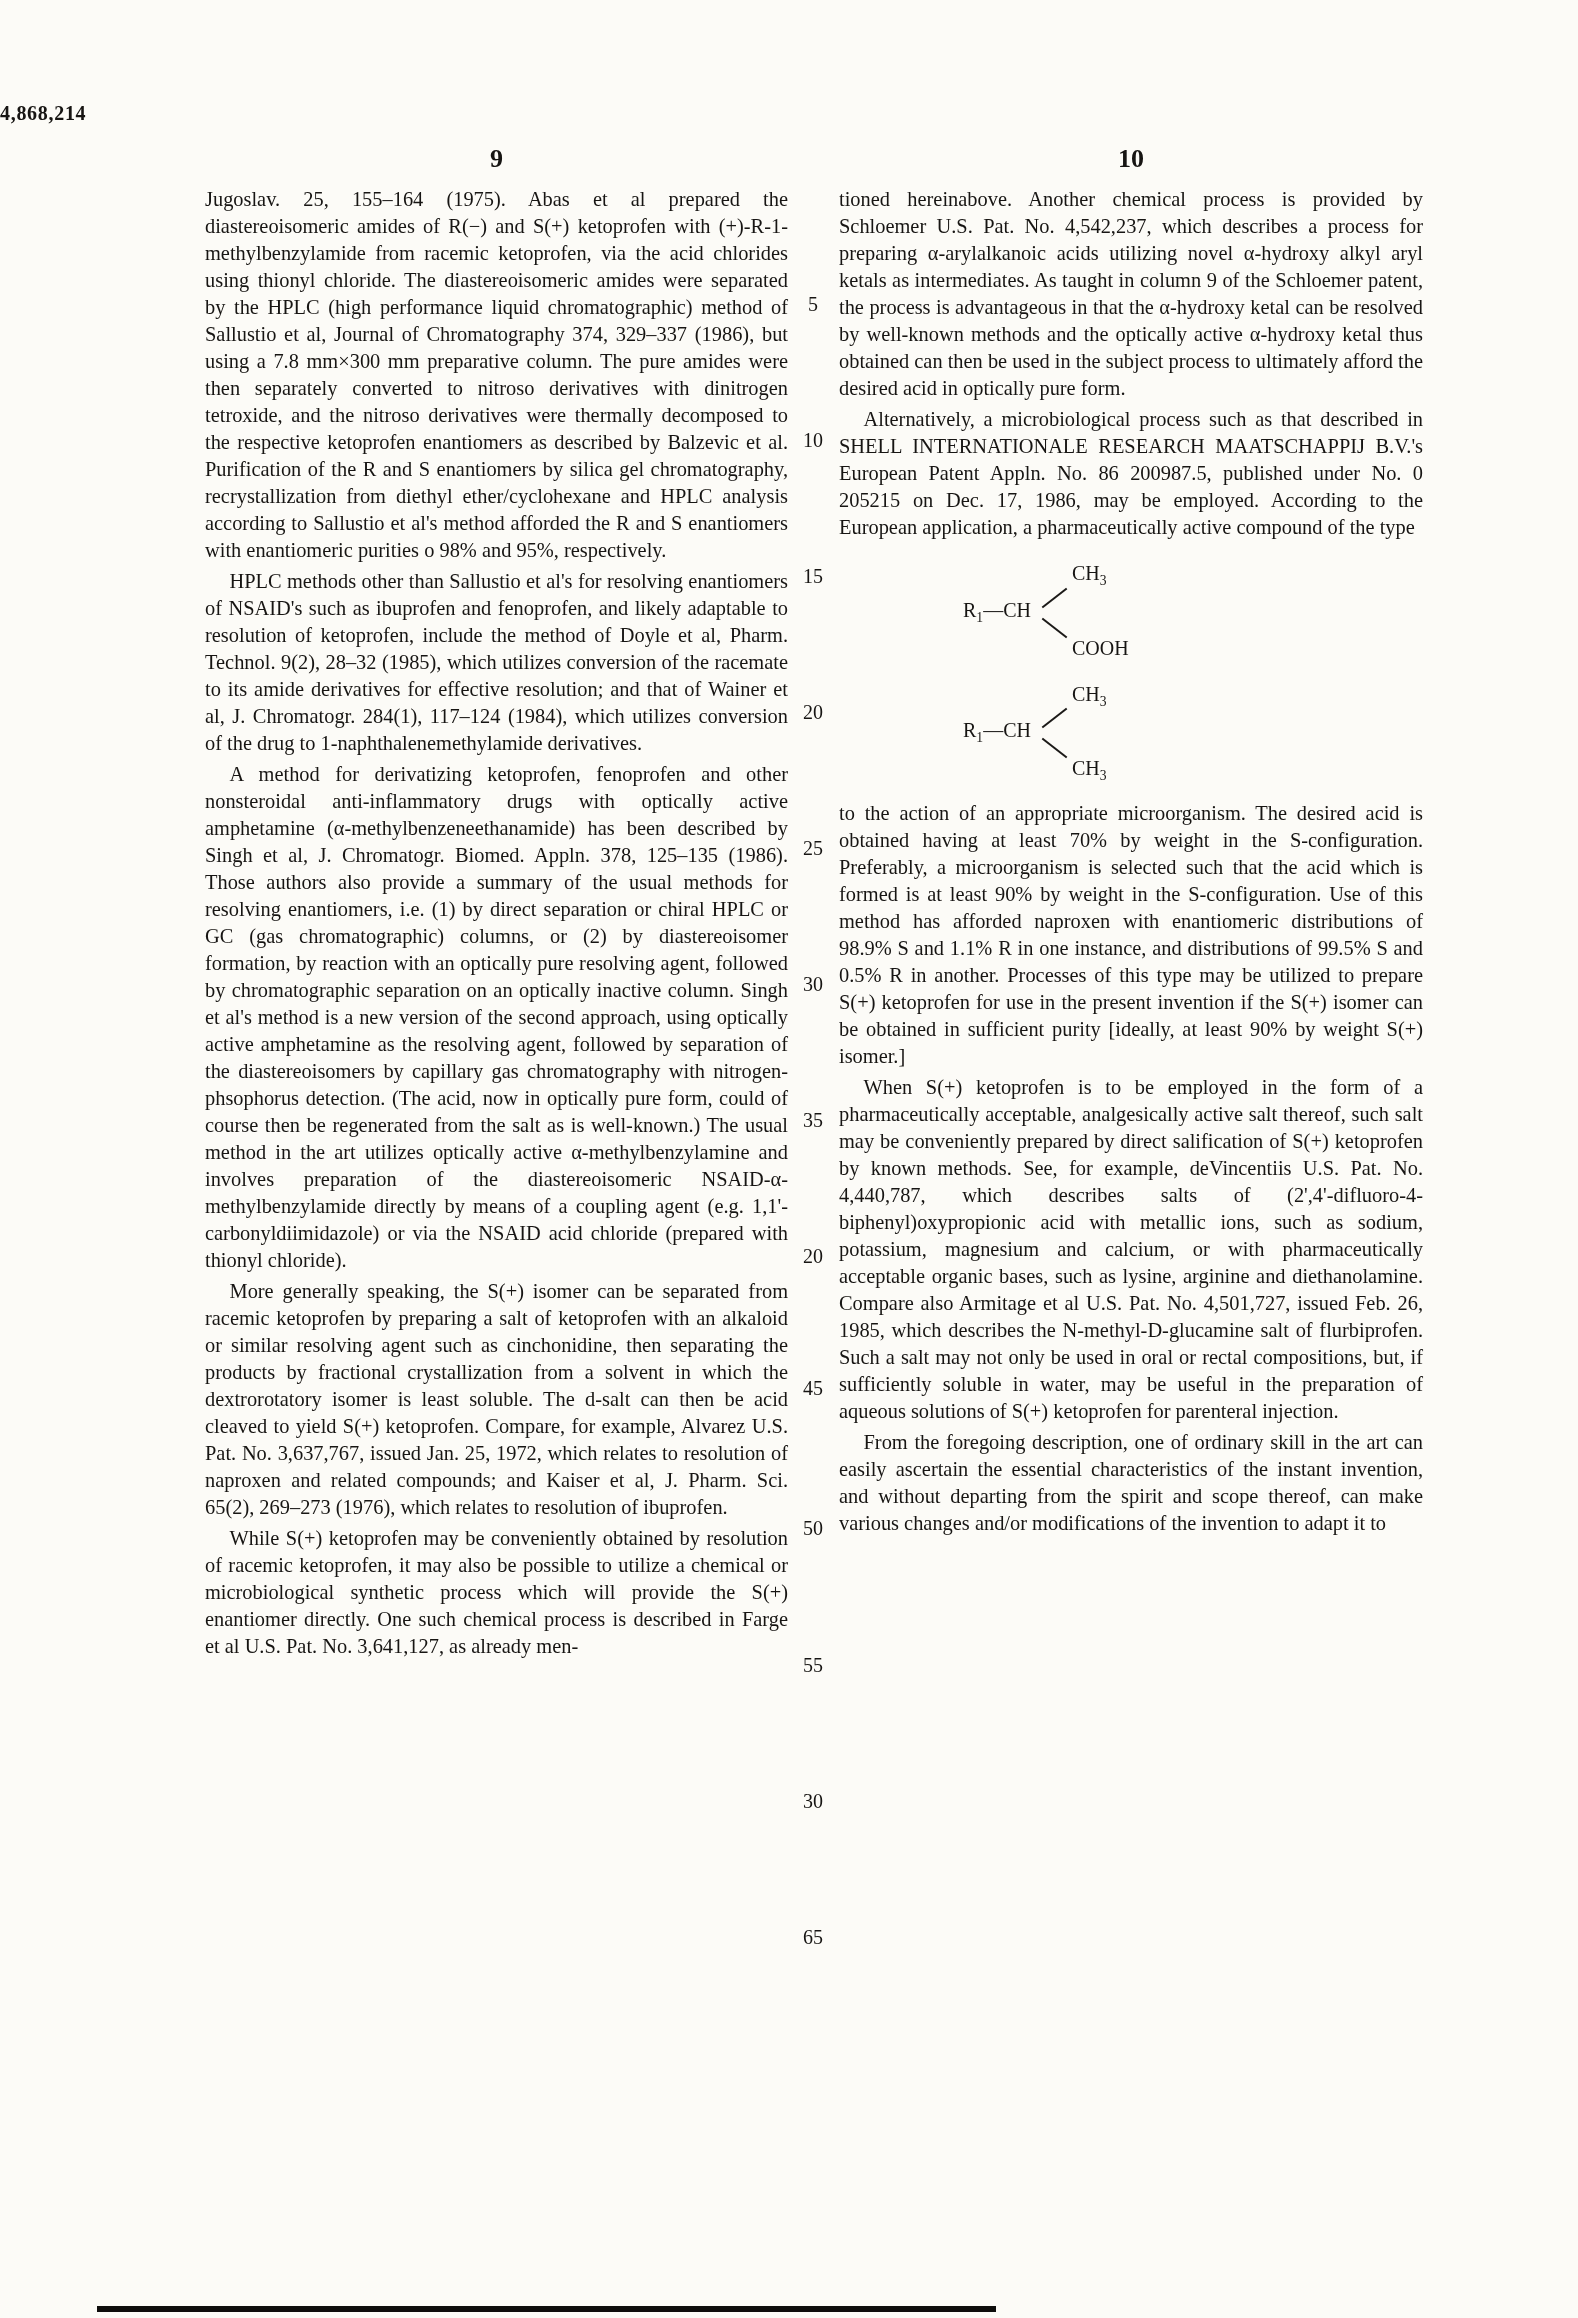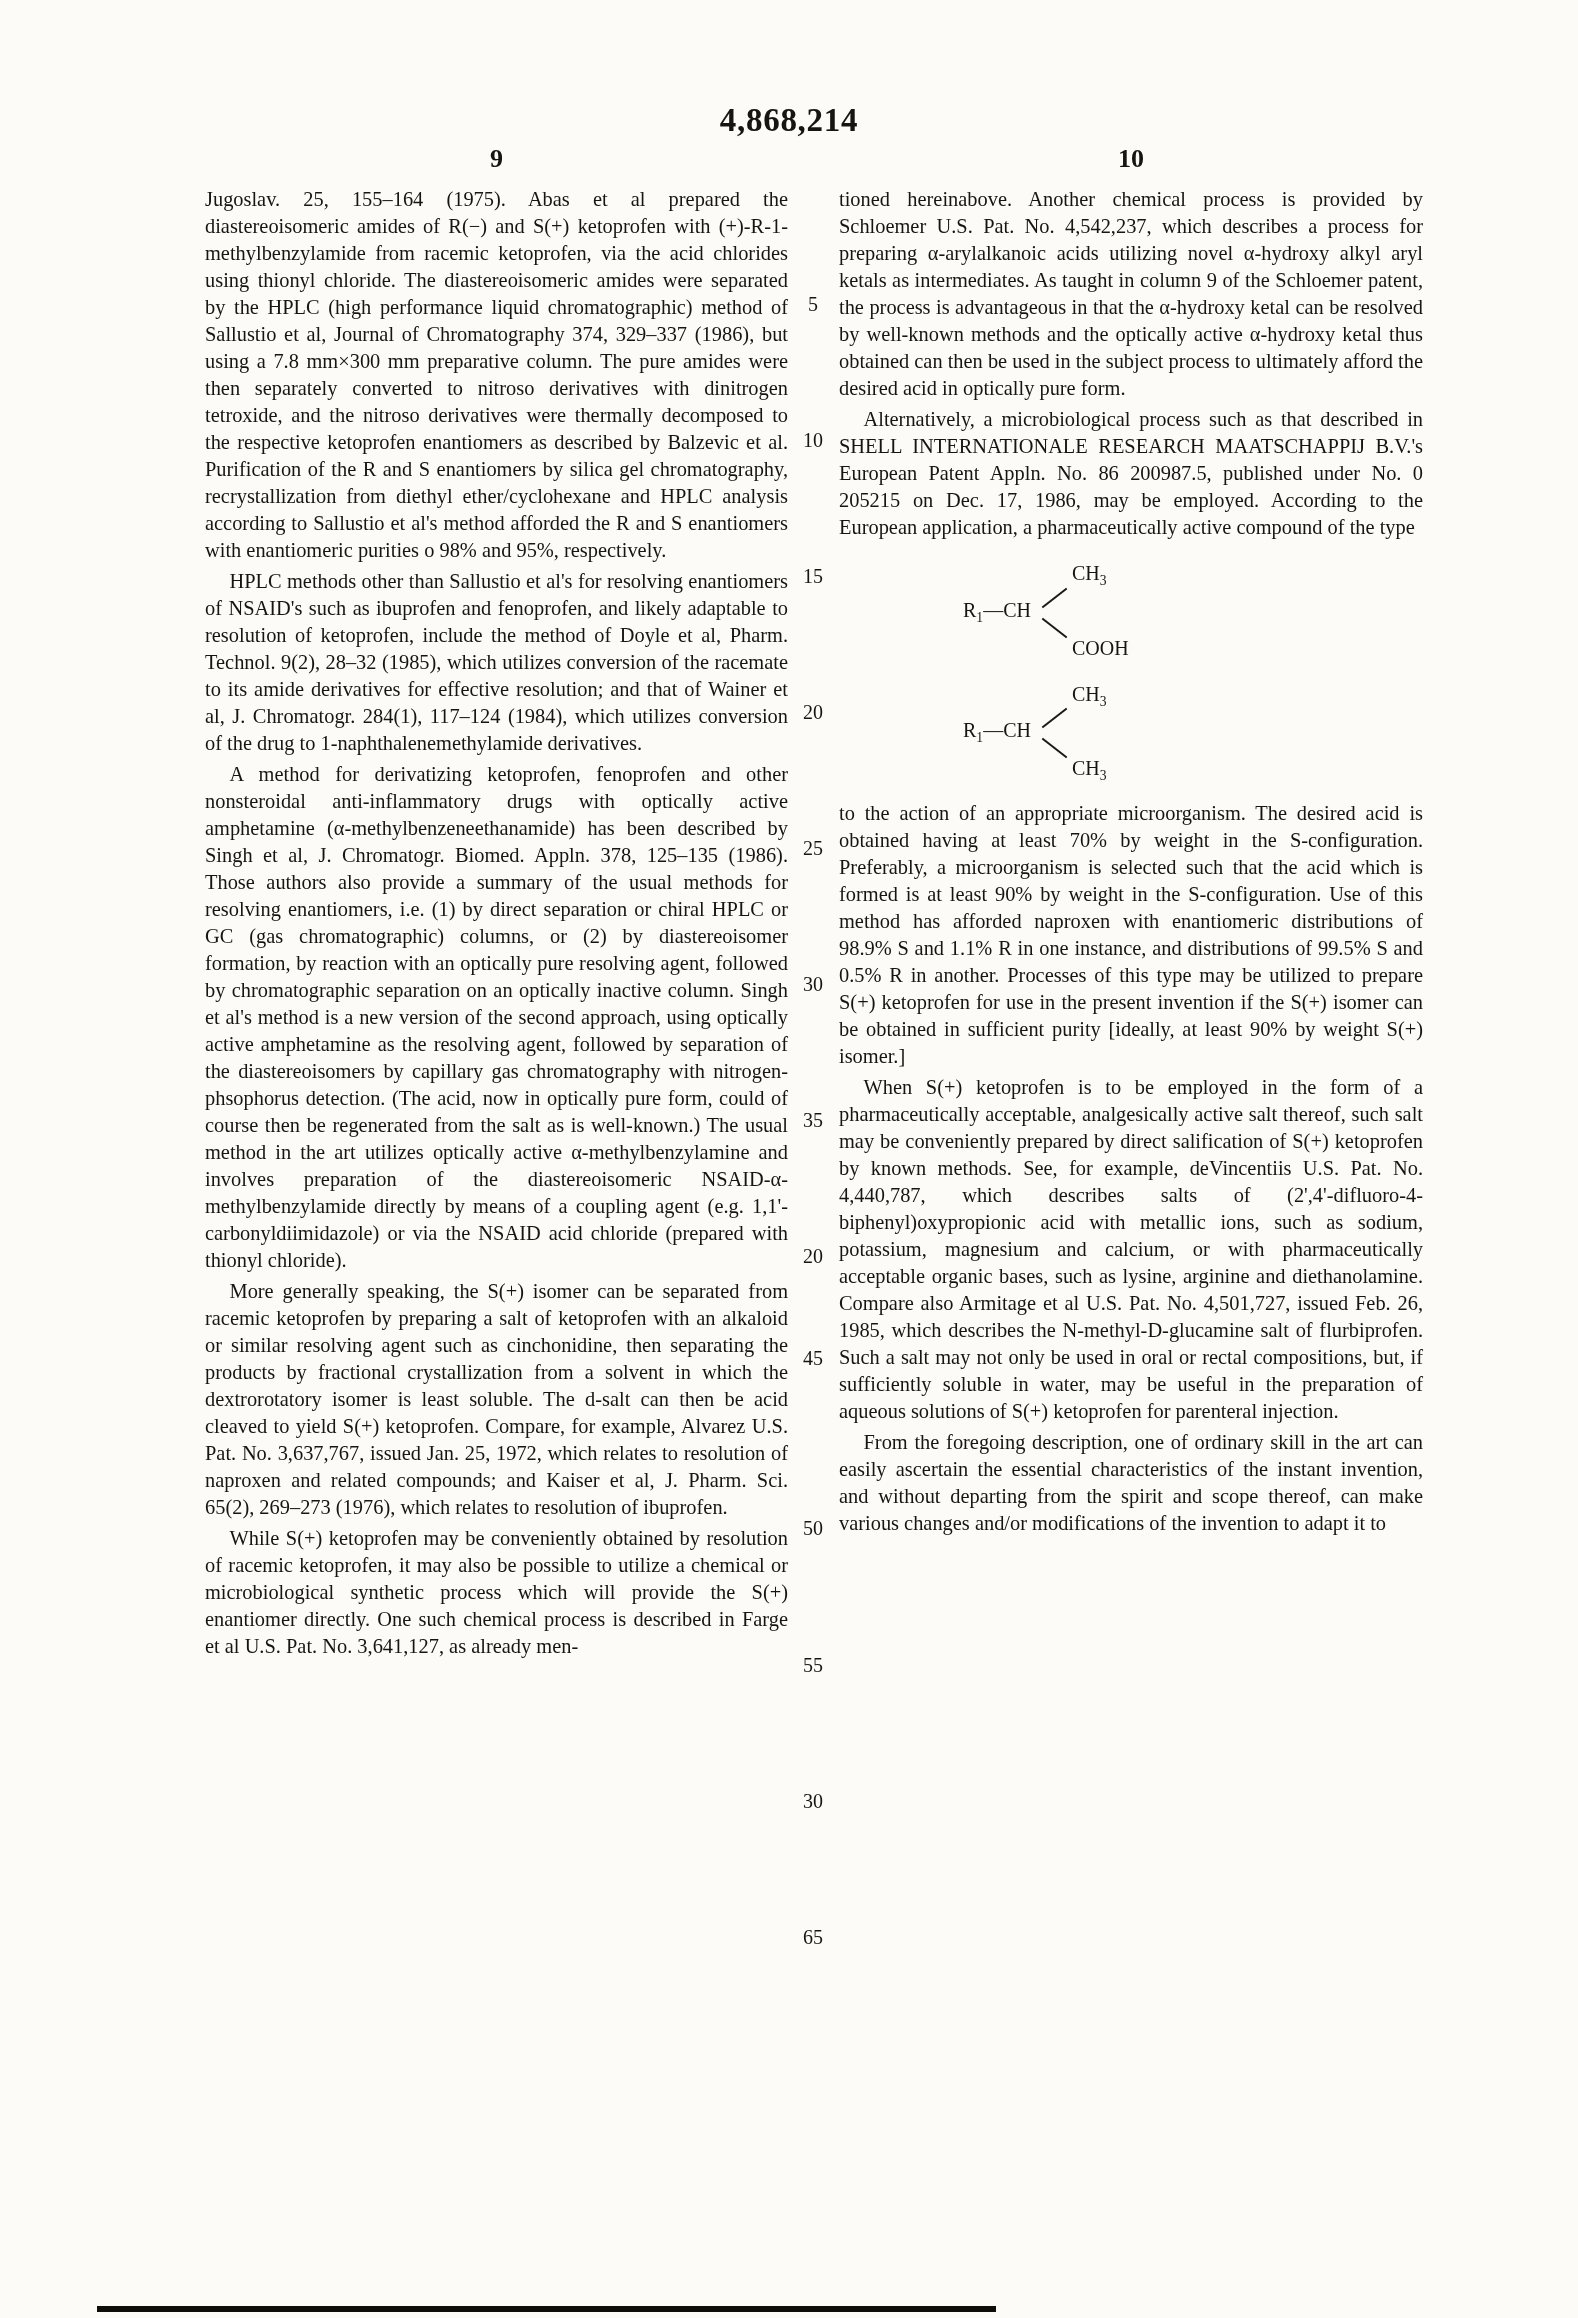--- a/index.html
+++ b/index.html
@@ -17,22 +17,22 @@
     inset: 0;
     background: #fcfbf7;
     overflow: hidden;
   }
   
   .patent-number {
     position: absolute;
     top: 102px;
     left: 0;
     width: 100%;
-    text-align: center;
-    font-size: 33px;
+    text-align: left;
+    font-size: 20px;
     font-weight: bold;
     letter-spacing: 0.7px;
   }
   .col-num {
     position: absolute;
     top: 144px;
     font-size: 26px;
     font-weight: bold;
     text-align: center;
   }
@@ -117,21 +117,21 @@
 
   <div class="gutter">
     <span style="top:109px">5</span>
     <span style="top:245px">10</span>
     <span style="top:381px">15</span>
     <span style="top:517px">20</span>
     <span style="top:653px">25</span>
     <span style="top:789px">30</span>
     <span style="top:925px">35</span>
     <span style="top:1061px">20</span>
-    <span style="top:1163px">45</span>
+    <span style="top:1193px">45</span>
     <span style="top:1333px">50</span>
     <span style="top:1470px">55</span>
     <span style="top:1606px">30</span>
     <span style="top:1742px">65</span>
   </div>
 
   <section class="column column-right">
     <p>tioned hereinabove. Another chemical process is provided by Schloemer U.S. Pat. No. 4,542,237, which describes a process for preparing α-arylalkanoic acids utilizing novel α-hydroxy alkyl aryl ketals as intermediates. As taught in column 9 of the Schloemer patent, the process is advantageous in that the α-hydroxy ketal can be resolved by well-known methods and the optically active α-hydroxy ketal thus obtained can then be used in the subject process to ultimately afford the desired acid in optically pure form.</p>
     <p class="indent">Alternatively, a microbiological process such as that described in SHELL INTERNATIONALE RESEARCH MAATSCHAPPIJ B.V.'s European Patent Appln. No. 86 200987.5, published under No. 0 205215 on Dec. 17, 1986, may be employed. According to the European application, a pharmaceutically active compound of the type</p>
 

